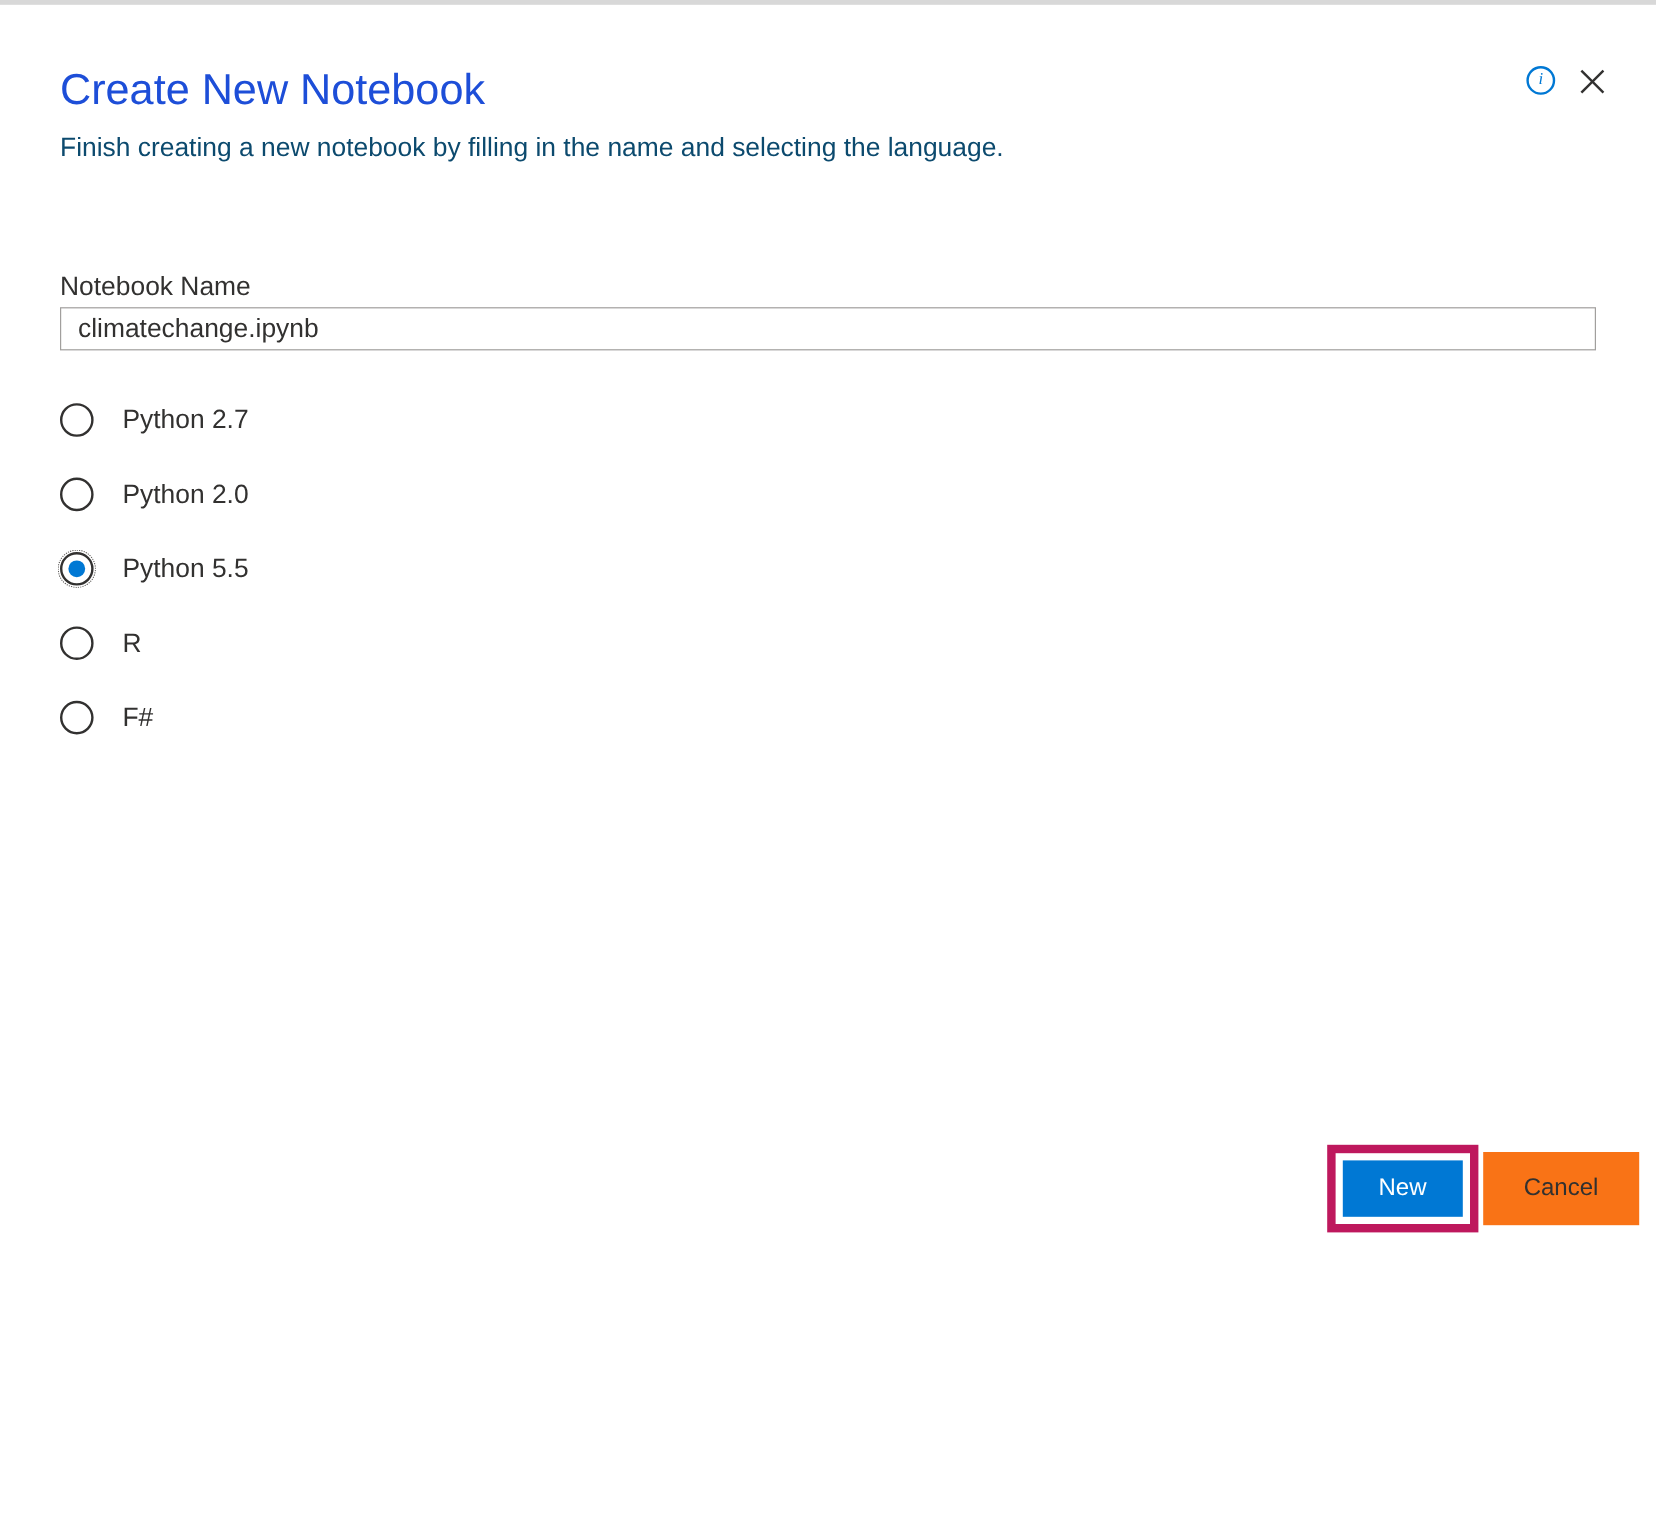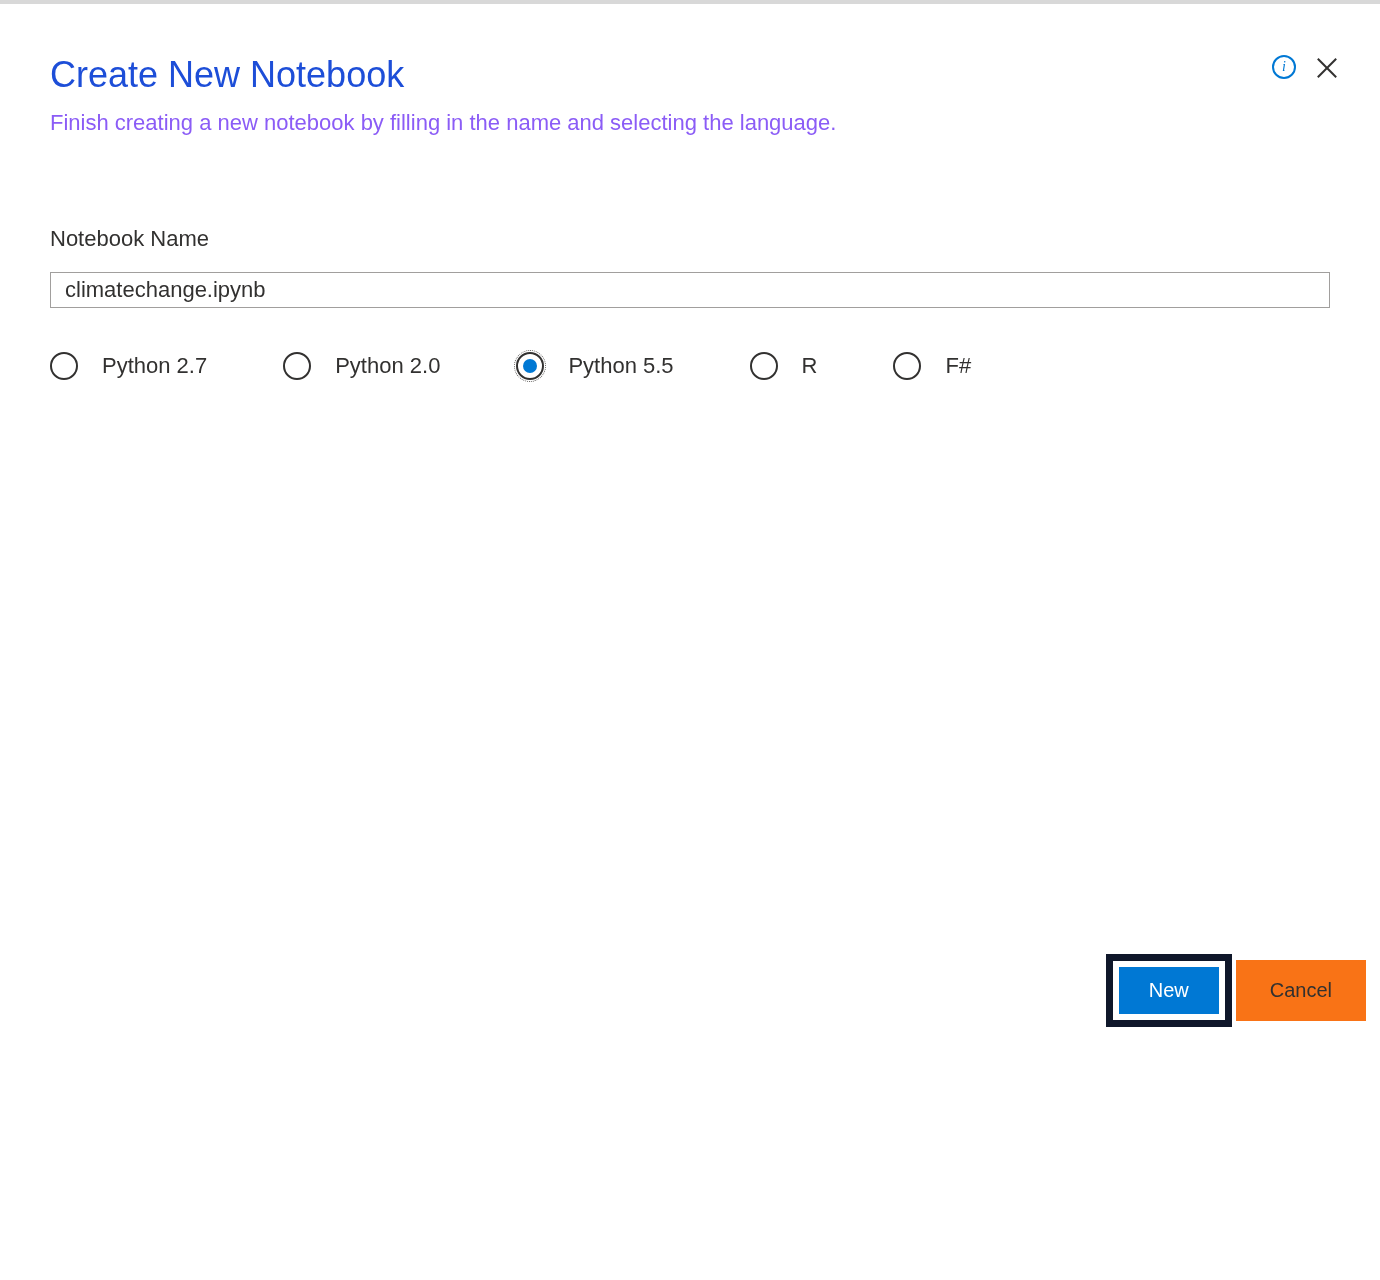--- a/index.html
+++ b/index.html
@@ -68,44 +68,45 @@
     .close-icon::after { transform: rotate(-45deg); }
     .dialog-title {
       font-size: 36px;
       font-weight: 400;
       color: #1d4ed8;
       margin-bottom: 14px;
     }
     .dialog-subtitle {
       font-size: 22px;
       font-weight: 400;
-      color: #8b5cf6;
+      color: #0c4a6e;
       margin-bottom: 90px;
     }
     .field-label {
       font-size: 22px;
       color: #323130;
-      margin-bottom: 20px;
+      margin-bottom: 4px;
       font-weight: 400;
     }
     .text-input {
       width: 100%;
       height: 36px;
       border: 1px solid #a19f9d;
       padding: 0 14px;
       font-size: 22px;
       color: #323130;
       background: #fff;
       font-family: inherit;
     }
     .name-section { margin-bottom: 44px; }
     .select-lang-label { margin-bottom: 58px; }
     .radio-group {
       display: flex;
-      gap: 76px;
+      flex-direction: column;
+      gap: 34px;
     }
     .radio-row {
       display: flex;
       align-items: center;
       gap: 24px;
       cursor: pointer;
     }
     .radio-outer {
       width: 28px;
       height: 28px;
@@ -134,21 +135,21 @@
     }
     .footer {
       position: absolute;
       right: 14px;
       top: 950px;
       display: flex;
       align-items: center;
       gap: 4px;
     }
     .highlight-box {
-      border: 7px solid #0f172a;
+      border: 7px solid #be185d;
       padding: 6px;
       display: inline-block;
     }
     .btn-primary {
       background: #0078d4;
       color: #fff;
       border: none;
       font-size: 20px;
       padding: 12px 30px;
       cursor: pointer;

